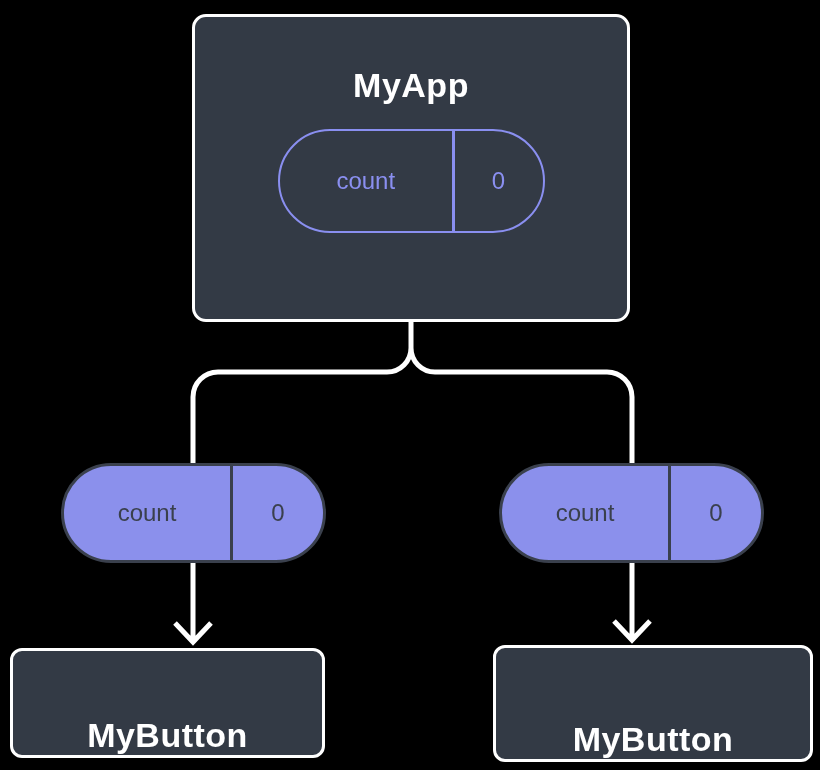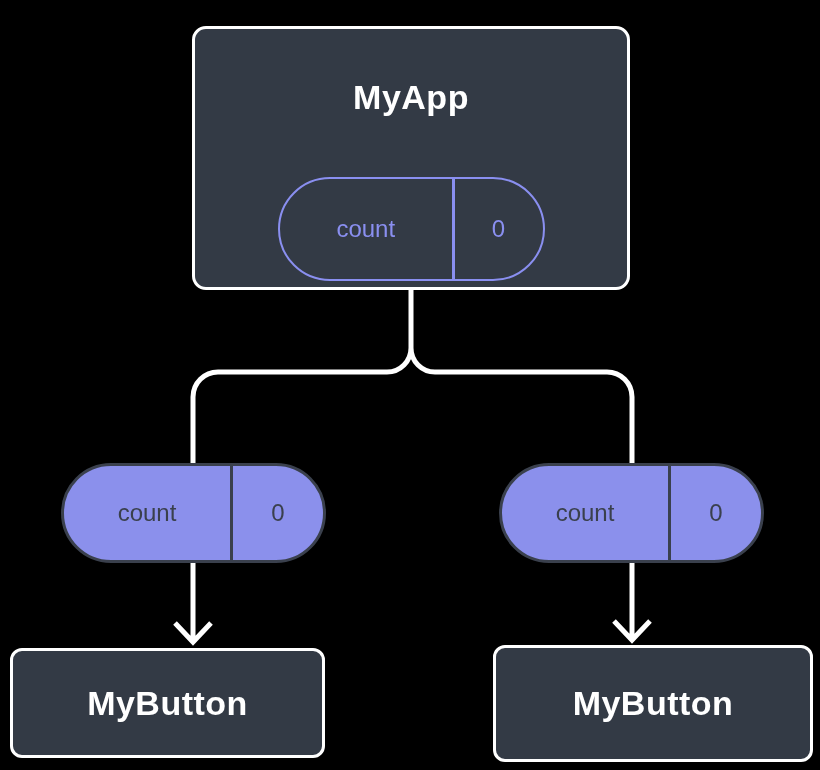--- a/index.html
+++ b/index.html
@@ -28,28 +28,27 @@
     background: #333a45;
     border: 3.5px solid #ffffff;
     border-radius: 14px;
     box-sizing: border-box;
     display: flex;
     flex-direction: column;
     align-items: center;
   }
   .node.root {
     left: 192px;
-    top: 26px;
+    top: 14px;
     width: 438px;
-    height: 264px;
-    gap: 36px;
+    height: 308px;
   }
   .node.leaf {
     border-radius: 12px;
-    justify-content: center;
+    justify-content: flex-end;
   }
   .node.leaf.left {
     left: 10px;
     top: 648px;
     width: 315px;
     height: 110px;
   }
   .node.leaf.right {
     left: 493px;
     top: 645px;

